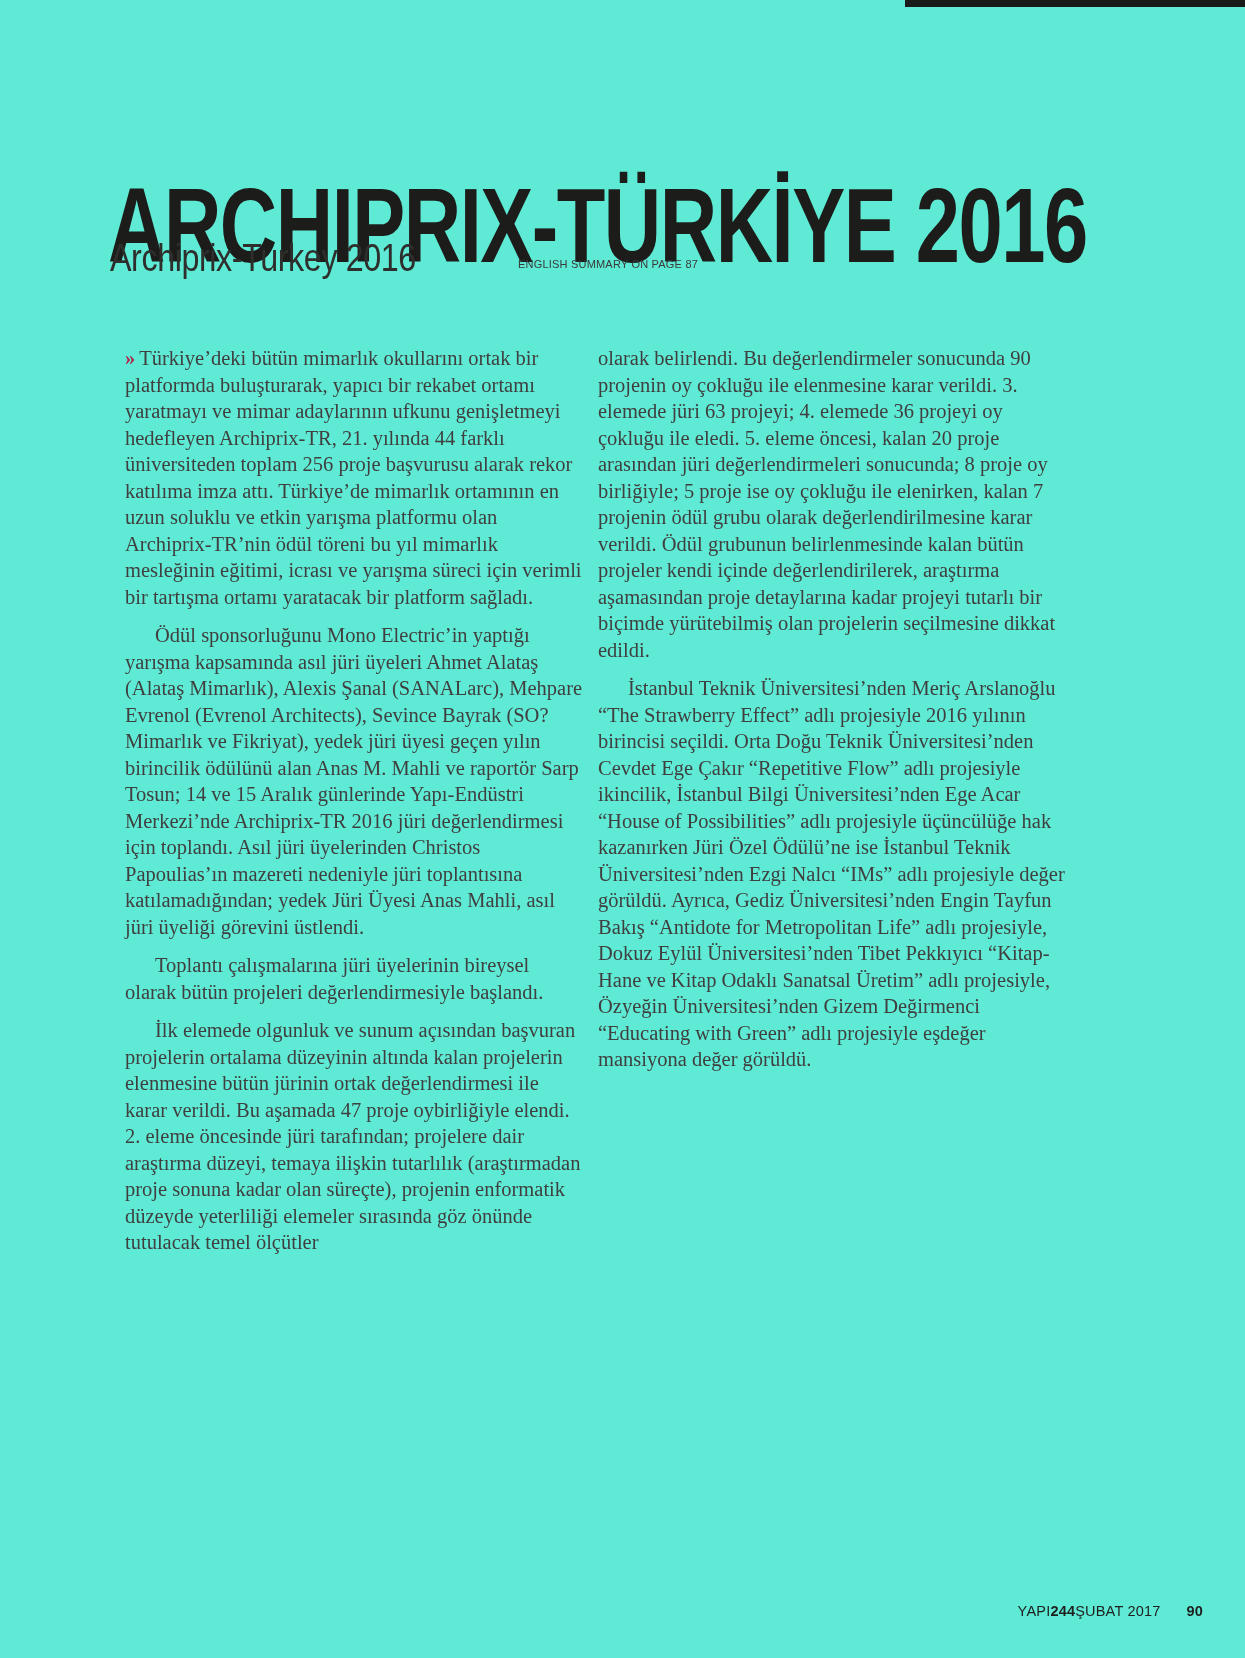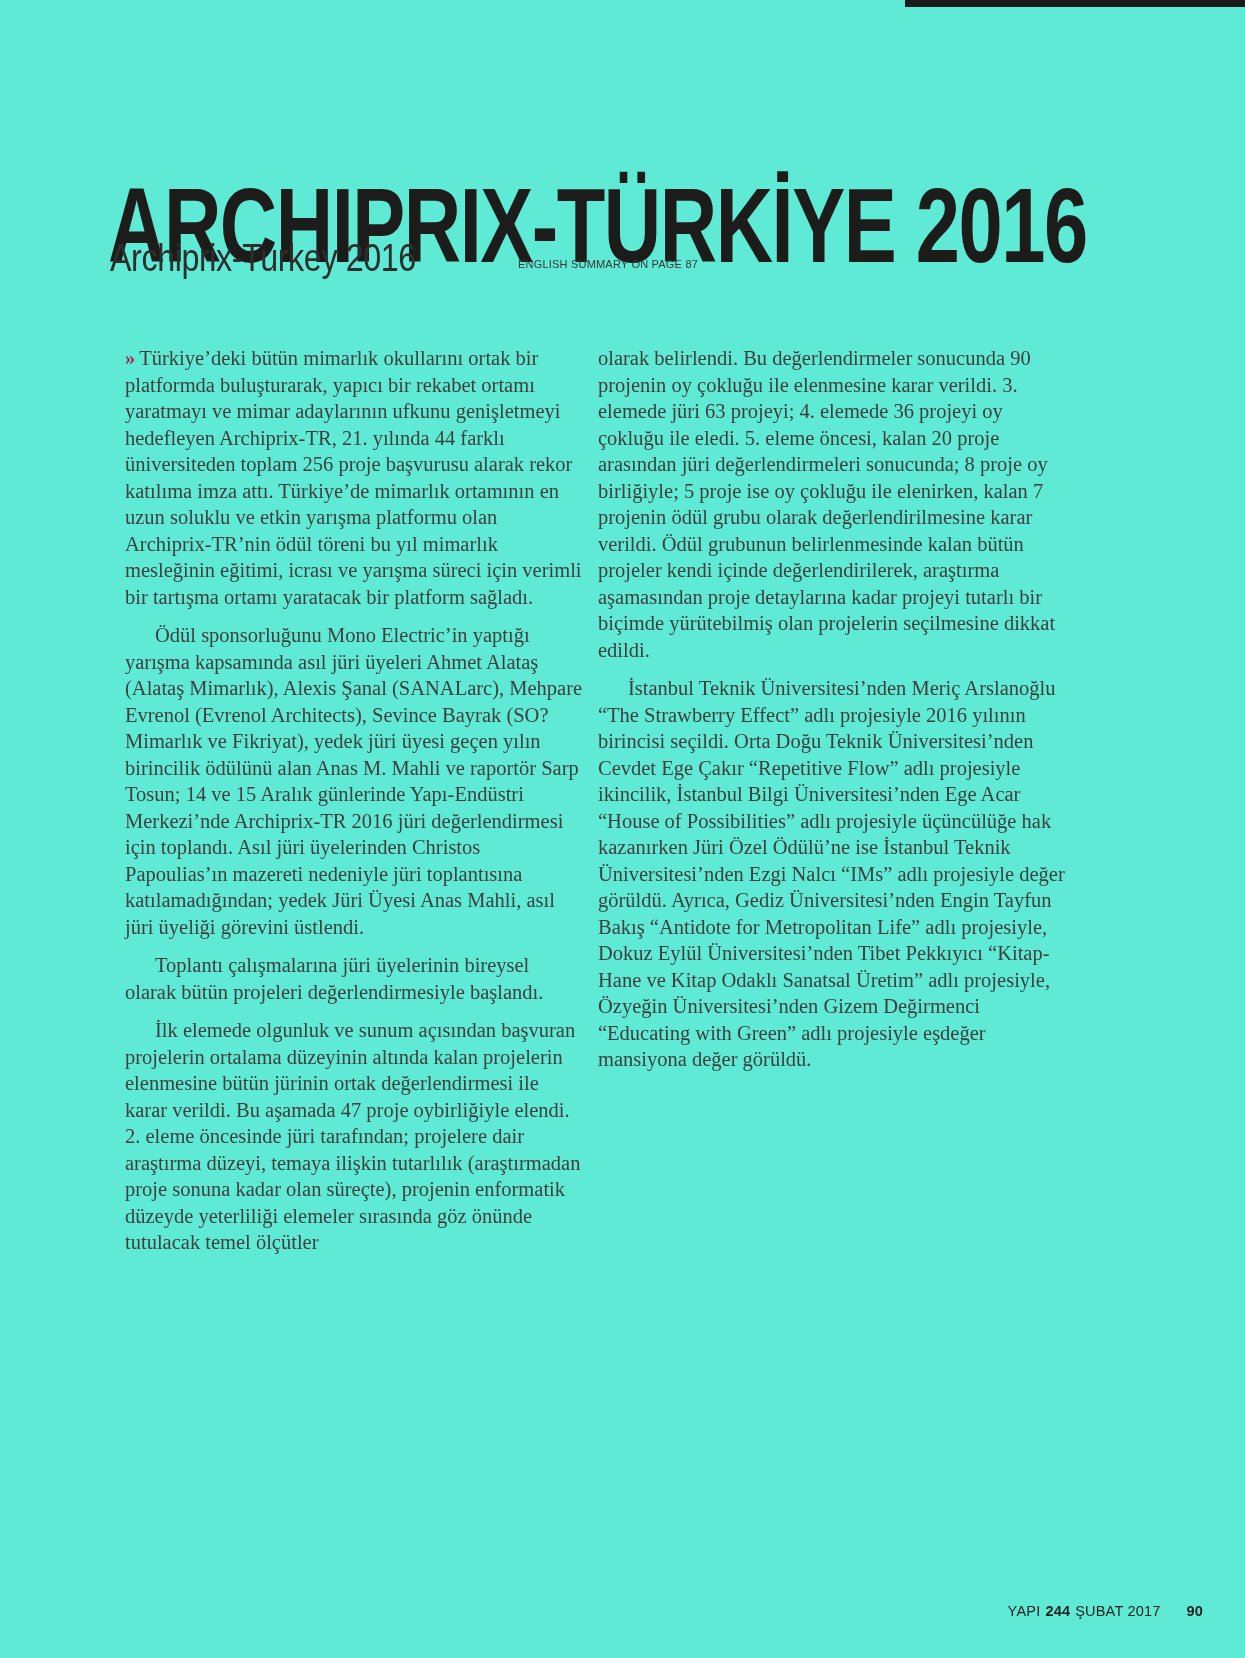--- a/index.html
+++ b/index.html
@@ -48,21 +48,21 @@
   .bullet{color:#b01f48;font-weight:bold;padding-right:4px;}
   .end-dot{color:#b01f48;font-weight:bold;}
 
   
   .footer{
     position:absolute;top:1603px;right:42px;
     display:flex;align-items:baseline;gap:26px;
     font-family:"Liberation Sans", sans-serif;
     font-size:14.5px;color:#1f1f1f;letter-spacing:0.2px;
   }
-  .footer .issue-line{display:flex;gap:5px;align-items:baseline;}
+  .footer .issue-line{display:flex;align-items:baseline;}
   .footer .b{font-weight:bold;}
 </style>
 </head>
 <body>
 
 <div class="page">
 
   <div class="top-bar"></div>
 
   <h1 class="title">ARCHIPRIX-TÜRKİYE 2016</h1>

